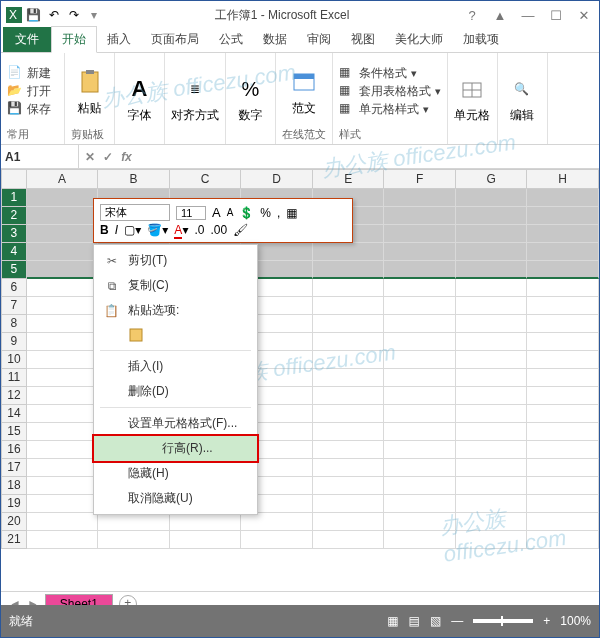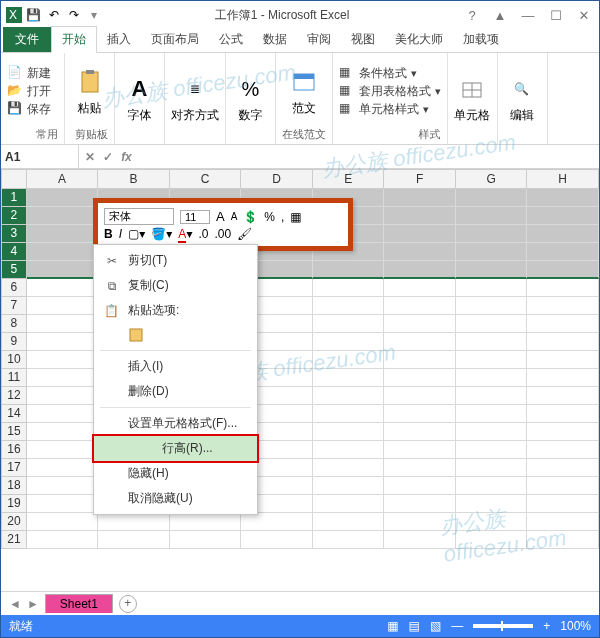--- a/index.html
+++ b/index.html
@@ -10,54 +10,54 @@
 .qat .ico{width:18px;height:18px;display:flex;align-items:center;justify-content:center;}
 .ttl{flex:1;text-align:center;color:#444;}
 .winbtns{display:flex;gap:6px;align-items:center;color:#777;}
 .winbtns span{width:22px;text-align:center;font-size:13px;}
 .ribbon-tabs{height:24px;display:flex;align-items:flex-end;padding-left:2px;border-bottom:1px solid #d4d4d4;}
 .filetab{background:#217346;color:#fff;padding:4px 12px;}
 .tab{padding:4px 10px;color:#444;}
 .tab.active{border:1px solid #d4d4d4;border-bottom:1px solid #fff;background:#fff;color:#217346;margin-bottom:-1px;}
 .ribbon{height:92px;background:#fff;display:flex;border-bottom:1px solid #d4d4d4;}
 .grp{border-right:1px solid #e1e1e1;padding:2px 6px 0 6px;display:flex;flex-direction:column;justify-content:space-between;min-width:50px;}
-.grp .lbl{text-align:right;color:#666;font-size:11px;padding-bottom:2px;}
+.grp .lbl{text-align:left;color:#666;font-size:11px;padding-bottom:2px;}
 .grp .body{flex:1;display:flex;flex-direction:column;align-items:center;justify-content:center;gap:1px;}
 .vbtn{display:flex;flex-direction:column;align-items:center;gap:2px;}
 .vbtn .ic{width:32px;height:32px;display:flex;align-items:center;justify-content:center;}
 .smallrow{display:flex;align-items:center;gap:4px;font-size:11px;color:#444;}
 .smallrow .ic{width:16px;height:16px;}
 .namebox-row{height:24px;display:flex;align-items:center;border-bottom:1px solid #d4d4d4;font-weight:bold;}
 .namebox{width:78px;border-right:1px solid #d4d4d4;padding:0 4px;color:#333;height:100%;display:flex;align-items:center;}
 .fxarea{display:flex;align-items:center;gap:8px;padding:0 6px;color:#888;}
 .grid{position:relative;height:420px;overflow:hidden;}
 .colhdr{display:flex;height:20px;}
 .corner{width:28px;border:1px solid #ccc;background:#f3f3f3;}
 .ch{width:78px;border:1px solid #ccc;border-left:none;background:#f3f3f3;text-align:center;color:#333;line-height:18px;}
 .rows{}
 .row{display:flex;height:18px;}
 .rh{width:28px;border:1px solid #ccc;border-top:none;background:#f3f3f3;text-align:center;color:#333;line-height:17px;}
 .rh.sel{background:#217346;color:#fff;}
 .cell{width:78px;border-right:1px solid #d9d9d9;border-bottom:1px solid #d9d9d9;}
 .cell.sel{background:#c7c7c7;}
 .row:nth-child(5) .cell.sel{border-bottom:2px solid #217346;}
 .row:nth-child(1) .cell:first-of-type{background:#fff!important;border:2px solid #217346;}
-.minitoolbar{position:absolute;left:92px;top:197px;width:260px;background:#fff;border:5px solid #c2410c;box-shadow:2px 2px 4px rgba(0,0,0,0.2);padding:3px 6px;z-index:5;}
+.minitoolbar{position:absolute;left:92px;top:197px;width:260px;background:#fff;border:1px solid #c2410c;box-shadow:2px 2px 4px rgba(0,0,0,0.2);padding:3px 6px;z-index:5;}
 .mtrow{display:flex;align-items:center;gap:6px;margin:2px 0;}
 .mtsel{border:1px solid #ababab;padding:0 4px;font-size:11px;}
 .ctxmenu{position:absolute;left:92px;top:243px;width:165px;background:#fff;border:1px solid #c6c6c6;box-shadow:2px 2px 6px rgba(0,0,0,0.25);padding:3px 0;z-index:5;}
 .mi{display:flex;align-items:center;gap:8px;padding:4px 10px;color:#333;}
 .mi .ic{width:16px;height:16px;display:flex;align-items:center;justify-content:center;color:#555;}
 .mi.hover{background:#cdeacd;outline:1px solid #9bd49b;}
 .mi.hl{outline:2px solid #d00;gap:42px;}
 .sep{height:1px;background:#e1e1e1;margin:3px 6px;}
 .tabs-bottom{position:absolute;bottom:22px;left:0;right:0;height:24px;border-top:1px solid #d4d4d4;display:flex;align-items:center;padding:0 8px;gap:6px;background:#fff;}
 .sheet-tab{border:1px solid #ababab;border-bottom:none;padding:2px 14px;background:#ec4899;}
 .plus{width:18px;height:18px;border:1px solid #ababab;border-radius:9px;text-align:center;line-height:15px;color:#666;}
-.statusbar{position:absolute;bottom:0;left:0;right:0;height:22px;background:#3b82f6;color:#fff;display:flex;align-items:center;padding:0 8px;gap:10px;font-size:11px;}
+.statusbar{position:absolute;bottom:0;left:0;right:0;height:32px;background:#737373;color:#fff;display:flex;align-items:center;padding:0 8px;gap:10px;font-size:11px;}
 .statusbar .sp{flex:1;}
 .wm{position:absolute;color:#6ab1d1;opacity:0.35;font-style:italic;font-size:22px;pointer-events:none;}
 .wm1{left:100px;top:70px;transform:rotate(-8deg);}
 .wm2{left:320px;top:140px;transform:rotate(-8deg);}
 .wm3{left:200px;top:350px;transform:rotate(-8deg);}
 .wm4{left:440px;top:500px;transform:rotate(-8deg);}
 .footer-credit{position:absolute;right:10px;bottom:28px;color:#d33;font-size:14px;font-weight:bold;z-index:3;}
 svg{display:block;}
 </style>
 </head>

